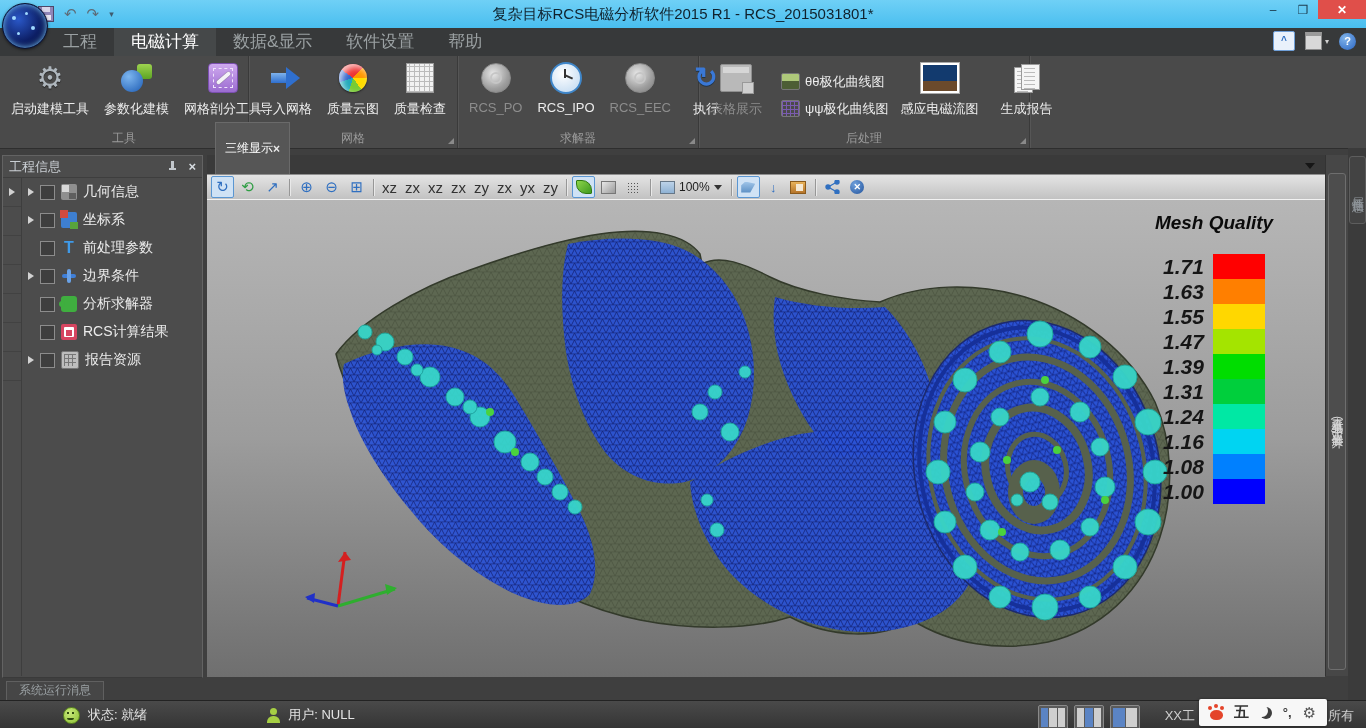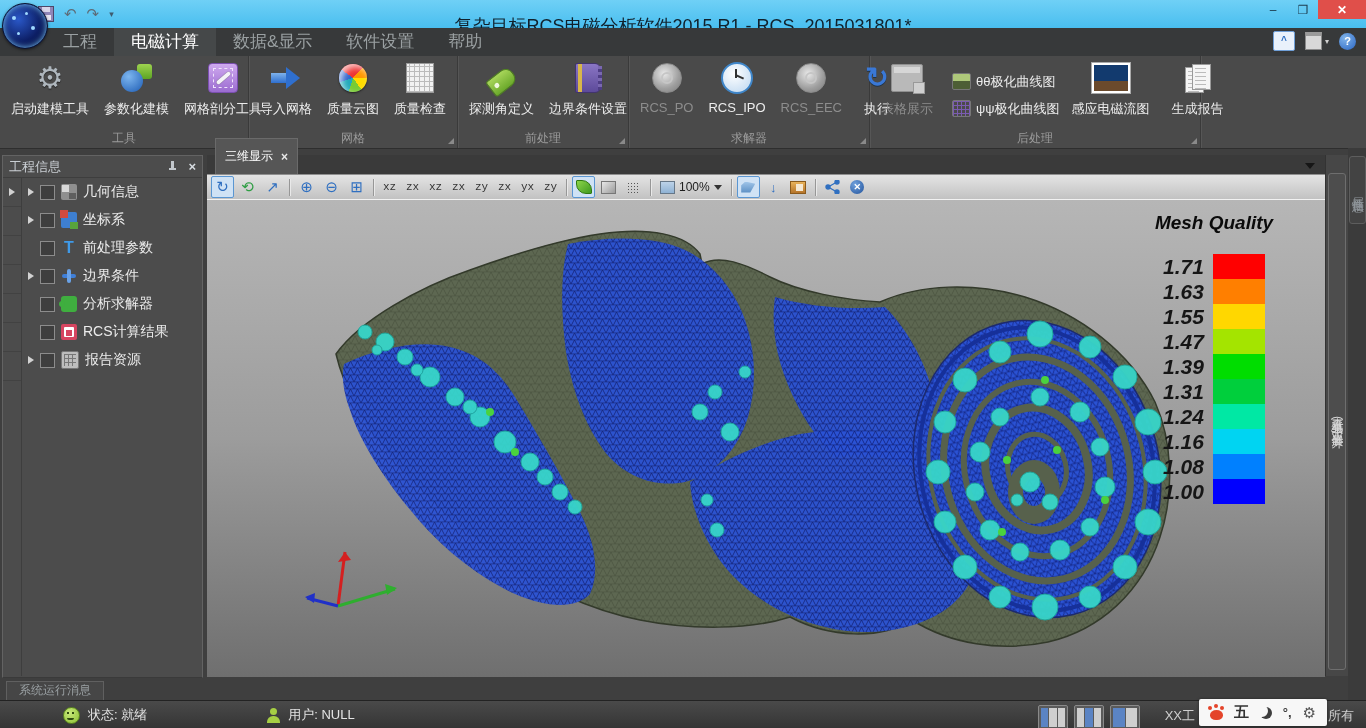--- a/index.html
+++ b/index.html
@@ -12,22 +12,22 @@
   #app-logo{left:2px;top:3px;width:44px;height:44px;border-radius:50%;z-index:40;
     background:radial-gradient(circle at 35% 35%,#2a58c8 0%,#0d1f66 55%,#060d33 100%);
     box-shadow:inset 0 0 6px #7fd0ff,0 1px 3px rgba(0,0,0,.5);border:1px solid #0a1230}
   #app-logo i{position:absolute;border-radius:50%;background:#9fd8ff}
   .qa{left:38px;top:5px;display:flex;gap:10px;align-items:center;height:18px}
   .qa .g{font-size:15px;color:#5d6c78;line-height:18px}
   .floppy{width:14px;height:14px;background:#8f86b8;border:1px solid #4d4668;position:relative}
   .floppy:before{content:"";position:absolute;left:3px;top:0;width:8px;height:5px;background:#d9d6ea}
   .floppy:after{content:"";position:absolute;left:2px;bottom:1px;width:10px;height:5px;background:#e8e6f2}
   .qa-caret{font-size:9px;color:#3e5b6e}
-  #title-text{left:50%;top:12px;transform:translateX(-50%);height:28px;line-height:28px;
-    font-size:18px;color:#10212c;white-space:nowrap}
+  #title-text{left:50%;top:0;transform:translateX(-50%);height:28px;line-height:28px;
+    font-size:15px;color:#10212c;white-space:nowrap}
   .win-controls{right:0;top:0;height:28px;display:flex}
   .wc{width:30px;height:19px;display:flex;align-items:center;justify-content:center;
       color:#1c3a4c;font-size:12px}
   .wc.close{width:48px;height:19px;background:#e04f4a;color:#fff;font-weight:bold}
 
   
   #menurow{left:0;top:28px;width:1366px;height:28px;background:#37393a}
   .menu-tabs{display:flex;height:28px;padding-left:46px}
   .mtab{padding:0 17px;line-height:28px;font-size:17px;color:#9aa0a2;cursor:default}
   .mtab.active{background:#454849;color:#fff}
@@ -143,32 +143,32 @@
   .ti-report{background:#bdbdbd;border:1px solid #777}
   .ti-report:before{content:"";position:absolute;inset:2px;
      background-image:linear-gradient(#777 1px,transparent 1px),linear-gradient(90deg,#777 1px,transparent 1px);background-size:4px 4px}
 
   #sysmsg-tab{left:6px;top:681px;width:96px;height:18px;border:1px solid #606060;background:#464646;
      color:#9aa0a3;font-size:12px;text-align:center;line-height:17px}
 
   
   #main{left:207px;top:155px;width:1118px;height:521px}
   .tabstrip{height:19px;background:#3a3a3a;display:flex;align-items:flex-end;position:relative}
-  .vtab{height:19px;background:#565656;color:#fff;font-size:12px;padding:8px 9px;margin-left:8px;
-     display:flex;gap:8px;align-items:center;border:1px solid #6a6a6a;border-bottom:none}
+  .vtab{height:19px;background:#565656;color:#fff;font-size:12px;padding:16px 9px;margin-left:8px;
+     display:flex;align-items:center;border:1px solid #6a6a6a;border-bottom:none}
   .vtab .x{color:#e8e8e8;font-weight:bold;font-size:12px;line-height:12px}
   .strip-caret{position:absolute;right:10px;bottom:5px;width:0;height:0;
      border-left:5px solid transparent;border-right:5px solid transparent;border-top:6px solid #161616}
   .vtoolbar{height:24px;background:linear-gradient(#e4e4e4,#c2c2c2);border-top:1px solid #8f8f8f;
      display:flex;align-items:center;padding:0 4px;gap:2px}
   .ti{height:20px;min-width:21px;display:flex;align-items:center;justify-content:center;
       font-size:15px;border:1px solid transparent;border-radius:2px;color:#2f6fc0}
   .ti.active{border-color:#5a96d2;background:#cfe2f5}
   .tsep{width:1px;height:17px;background:#979797;margin:0 3px;box-shadow:1px 0 0 #e9e9e9}
-  .vbtn{font-size:11px;color:#333;font-family:Liberation Mono, monospace;letter-spacing:0;min-width:19px}
+  .vbtn{font-size:15px;color:#333;font-family:Liberation Sans, sans-serif;letter-spacing:0;min-width:19px}
   .leaf{width:14px;height:12px;background:linear-gradient(135deg,#8cd44a,#3f9a1f);border-radius:1px 10px 1px 10px;border:1px solid #2f7a12}
   .wfsq{width:13px;height:11px;background:linear-gradient(135deg,#e8e8e8,#9a9a9a);border:1px solid #777}
   .dots{width:13px;height:11px;background-image:radial-gradient(#555 1px,transparent 1px);background-size:3px 3px}
   .zoomctl{display:flex;align-items:center;gap:4px;padding:0 4px;font-size:12px;color:#1d1d1d}
   .zoomctl .sq{width:13px;height:11px;background:linear-gradient(#bcd2e8,#8fb2d4);border:1px solid #678}
   .zoomctl .car{width:0;height:0;border-left:4px solid transparent;border-right:4px solid transparent;border-top:5px solid #333}
   .pick{width:14px;height:11px;background:linear-gradient(#9fc4e8,#5b8fc4);clip-path:polygon(0 100%,0 35%,30% 0,100% 20%,65% 100%)}
   .dnarrow{color:#2f6fc0;font-weight:bold;font-size:13px}
   .snap{width:14px;height:11px;background:linear-gradient(#e8b25a,#b5742a);border:1px solid #8a5a1c;position:relative}
   .snap:before{content:"";position:absolute;inset:2px 2px 2px 5px;background:#f4e8d4}
@@ -312,37 +312,20 @@
       <div class="rbtn">
         <div class="ric">
             <span class="qcheck"></span>
           </div>
         <div class="lbl">质量检查</div>
       </div>
     </div>
     <div class="rname"><span>网格</span><span class="corner"></span></div>
   </div>
 
-  <div class="rgroup" style="width:170px">
-    <div class="rbody">
-      <div class="rbtn">
-        <div class="ric">
-            <span class="tag"></span>
-          </div>
-        <div class="lbl">探测角定义</div>
-      </div>
-      <div class="rbtn">
-        <div class="ric">
-            <span class="book"></span>
-          </div>
-        <div class="lbl">边界条件设置</div>
-      </div>
-    </div>
-    <div class="rname"><span>前处理</span><span class="corner"></span></div>
-  </div>
 
   <div class="rgroup" style="width:240px">
     <div class="rbody">
       <div class="rbtn disabled">
         <div class="ric">
             <span class="disc"></span>
           </div>
         <div class="lbl">RCS_PO</div>
       </div>
       <div class="rbtn">

